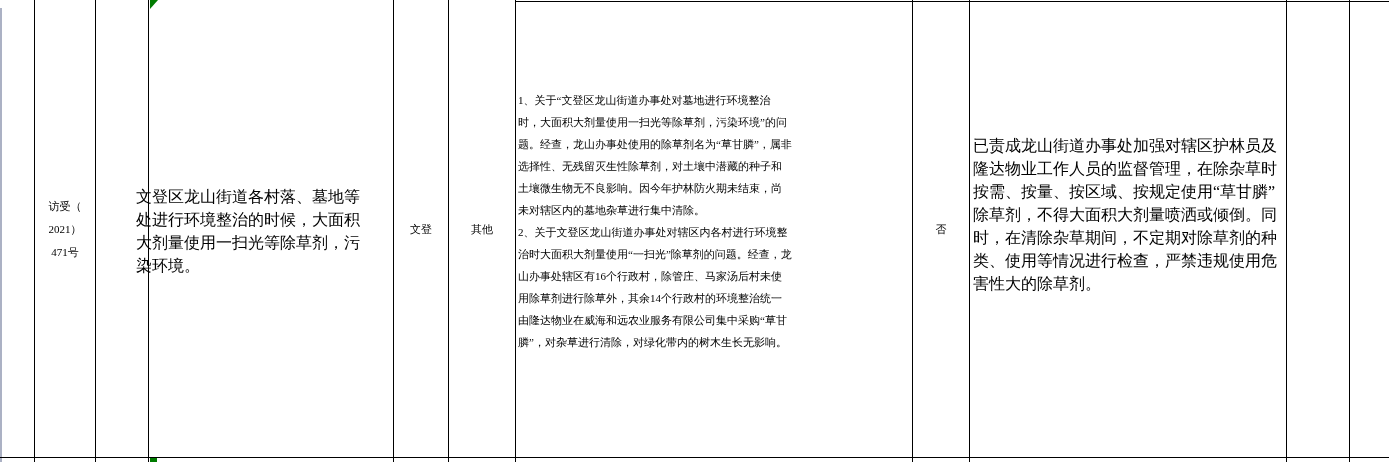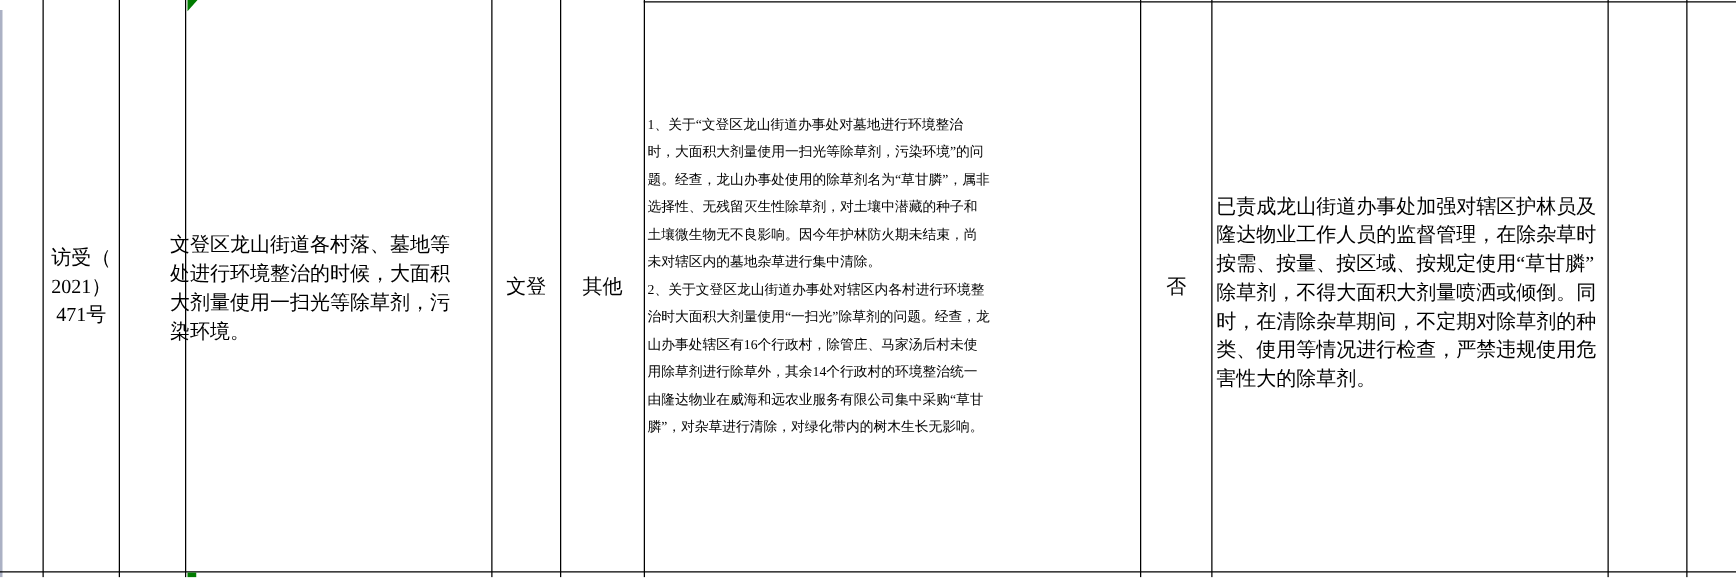--- a/index.html
+++ b/index.html
@@ -12,31 +12,31 @@
     overflow:hidden;
   }
   
   .vl{position:absolute;top:0;width:1px;height:462px;background:#000;}
   .hl{position:absolute;height:1px;background:#000;}
   .edge-l{position:absolute;left:0;top:8px;width:2px;height:454px;background:#abb1c4;}
   
   .cell{
     position:absolute;top:2px;height:455px;
     display:flex;align-items:center;justify-content:center;
-    text-align:center;font-size:16px;line-height:23px;
+    text-align:center;font-size:11px;line-height:23px;
     white-space:pre;overflow:hidden;
   }
   .textblock{
     position:absolute;
     text-align:left;font-size:16px;line-height:23px;
     white-space:pre;overflow:hidden;
   }
   .tb-complaint{left:136px;top:185px;width:239px;}
   .tb-invest{left:518px;top:89px;width:393px;font-size:11px;line-height:22px;}
-  .tb-measures{left:973px;top:154px;width:312px;}
+  .tb-measures{left:973px;top:134px;width:312px;}
   
   .flag-top{
     position:absolute;left:150px;top:0;width:0;height:0;
     border-top:9px solid #007b00;border-right:8px solid transparent;
   }
   .flag-bottom{
     position:absolute;left:150px;top:458px;width:7px;height:4px;background:#007b00;
   }
 </style>
 </head>

